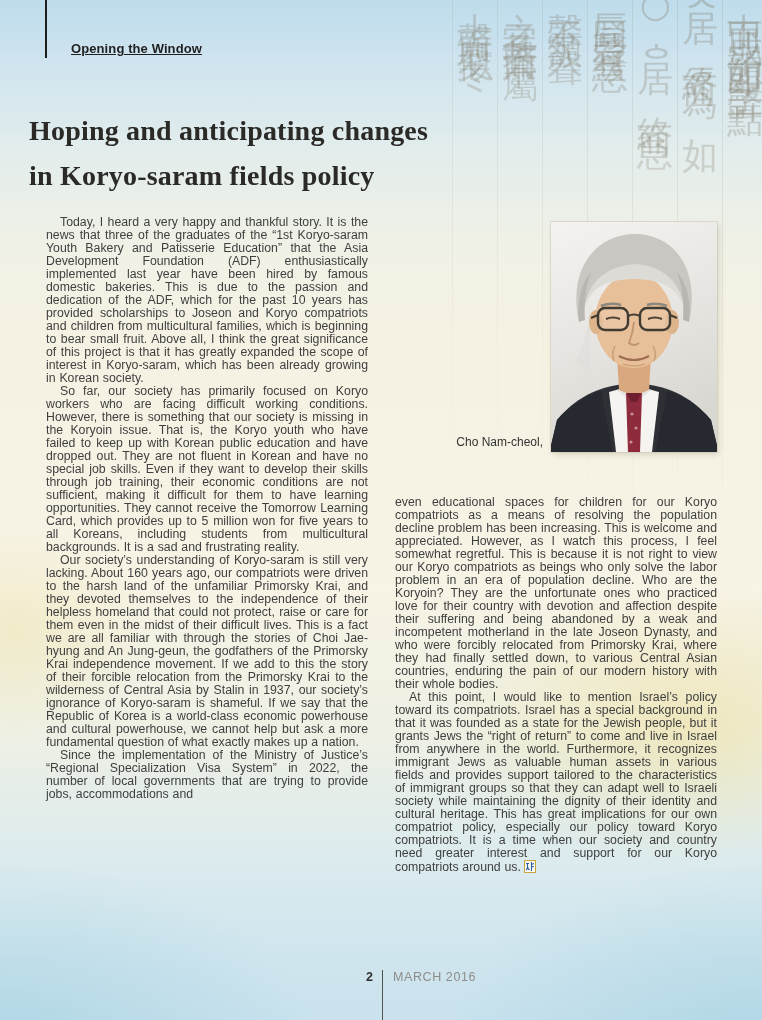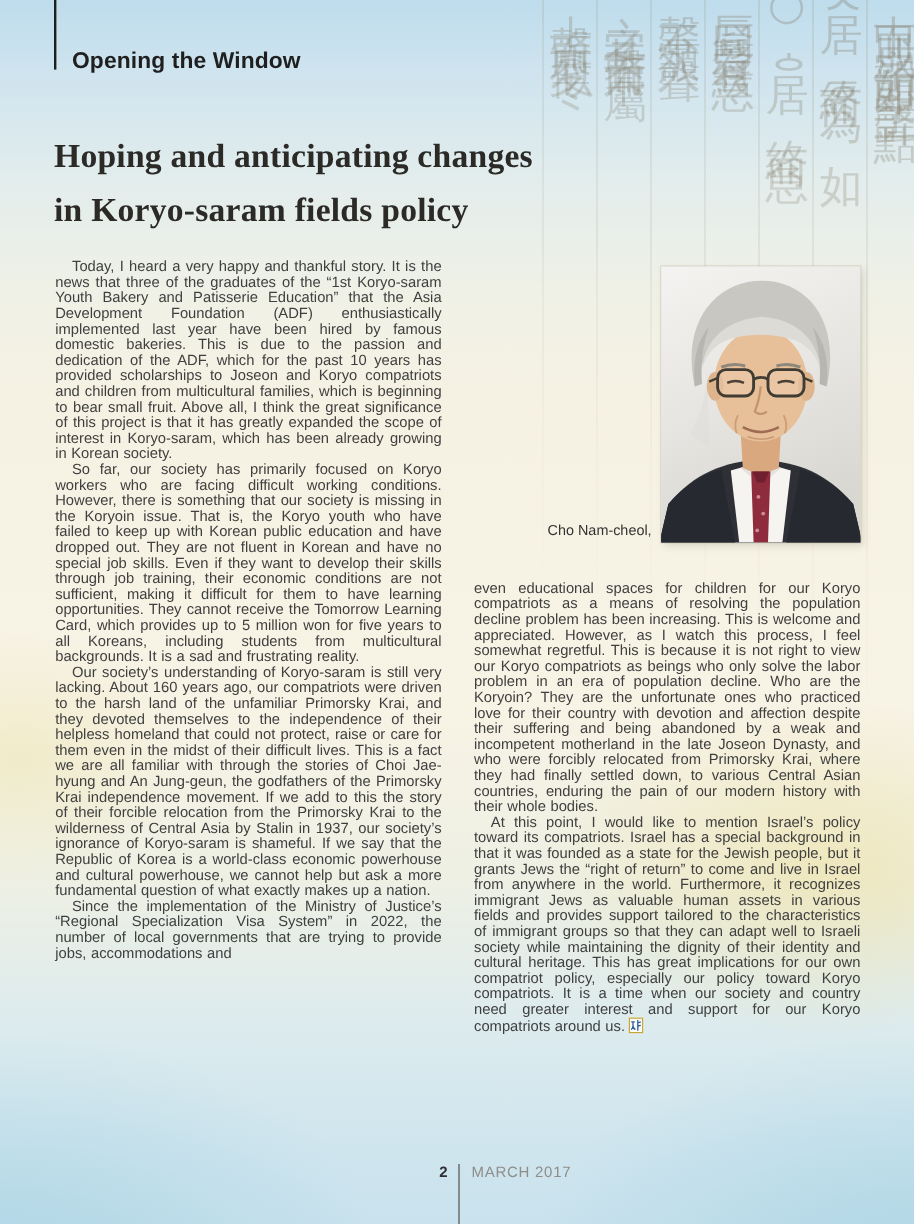--- a/index.html
+++ b/index.html
@@ -29,25 +29,25 @@
     white-space:pre-line;
     background:repeating-linear-gradient(to left, rgba(138,128,102,0.16) 0 1px, rgba(0,0,0,0) 1px 45px);
     -webkit-mask-image:linear-gradient(203deg, #000 8%, rgba(0,0,0,0.65) 42%, rgba(0,0,0,0.18) 66%, transparent 82%);
     mask-image:linear-gradient(203deg, #000 8%, rgba(0,0,0,0.65) 42%, rgba(0,0,0,0.18) 66%, transparent 82%);
     z-index:1;
   }
 
   
   .kicker-bar{position:absolute;left:45px;top:0;width:2px;height:58px;background:#1e1e1c;z-index:3;}
   .kicker{
-    position:absolute;left:60px;top:41px;z-index:3;
-    font-size:19px;font-weight:bold;color:#1f1f1f;letter-spacing:0.1px;
+    position:absolute;left:71px;top:41px;z-index:3;
+    font-size:13px;font-weight:bold;color:#1f1f1f;letter-spacing:0.1px;text-decoration:underline;
   }
   .title{
-    position:absolute;left:45px;top:108px;z-index:3;margin:0;
+    position:absolute;left:29px;top:108px;z-index:3;margin:0;
     font-family:"Liberation Serif", serif;
     font-size:28px;line-height:45px;font-weight:bold;color:#2b2a27;
     letter-spacing:0.2px;
   }
   .title span{display:block;}
 
   
   .columns{
     position:absolute;left:46px;top:216px;width:671px;z-index:2;
     display:flex;gap:27px;
@@ -58,21 +58,21 @@
     margin:0;
     font-size:12.3px;line-height:13px;color:#3f3f3f;
     text-align:justify;text-indent:14px;
     word-spacing:0.4px;
   }
   .body-par.no-indent{text-indent:0;}
 
   
   .figure{
     display:flex;align-items:flex-end;gap:8px;
-    margin:6px 0 32px 0;
+    margin:6px 0 44px 0;
   }
   .caption{flex:1;text-align:right;color:#3d3d3d;padding-bottom:2px;}
   .caption-name{font-size:12px;line-height:16px;color:#333;}
   .caption-role{font-size:8.6px;line-height:12px;color:#4a4a4a;margin-top:1px;}
   .photo{
     width:166px;height:230px;flex:0 0 166px;
     box-shadow:0 0 0 1px rgba(190,182,160,0.35), 2px 3px 6px rgba(90,90,70,0.18);
     background:#e9e7e3;
   }
   .photo svg{display:block;}
@@ -192,16 +192,16 @@
       <p class="body-par"><span>At this point, I would like to mention Israel’s policy toward its compatriots. Israel has a special background in that it was founded as a state for the Jewish people, but it grants Jews the “right of return” to come and live in Israel from anywhere in the world. Furthermore, it recognizes immigrant Jews as valuable human assets in various fields and provides support tailored to the characteristics of immigrant groups so that they can adapt well to Israeli society while maintaining the dignity of their identity and cultural heritage. This has great implications for our own compatriot policy, especially our policy toward Koryo compatriots. It is a time when our society and country need greater interest and support for our Koryo compatriots around us.</span><span class="end-mark"><svg width="10" height="11" viewBox="0 0 10 11" xmlns="http://www.w3.org/2000/svg">
            <path d="M6.5,1 L6.5,10 M6.5,3.5 L9,2.5 M6.5,6 L9,5.5" stroke="#2a5fa5" stroke-width="1.1" fill="none"></path>
            <path d="M1,2.5 L4,2.5 M2.5,2.5 L2.5,6 Q2.5,8 1,9 M2.5,6 Q3,8 4.5,9" stroke="#2a5fa5" stroke-width="1.1" fill="none"></path>
          </svg></span></p>
     </div>
   </div>
 
   <div class="footer">
     <span class="num">2</span>
     <span class="divider"></span>
-    <span class="issue">MARCH 2017</span>
+    <span class="issue">MARCH 2016</span>
   </div>
 
 </div>
 
 </body></html>

